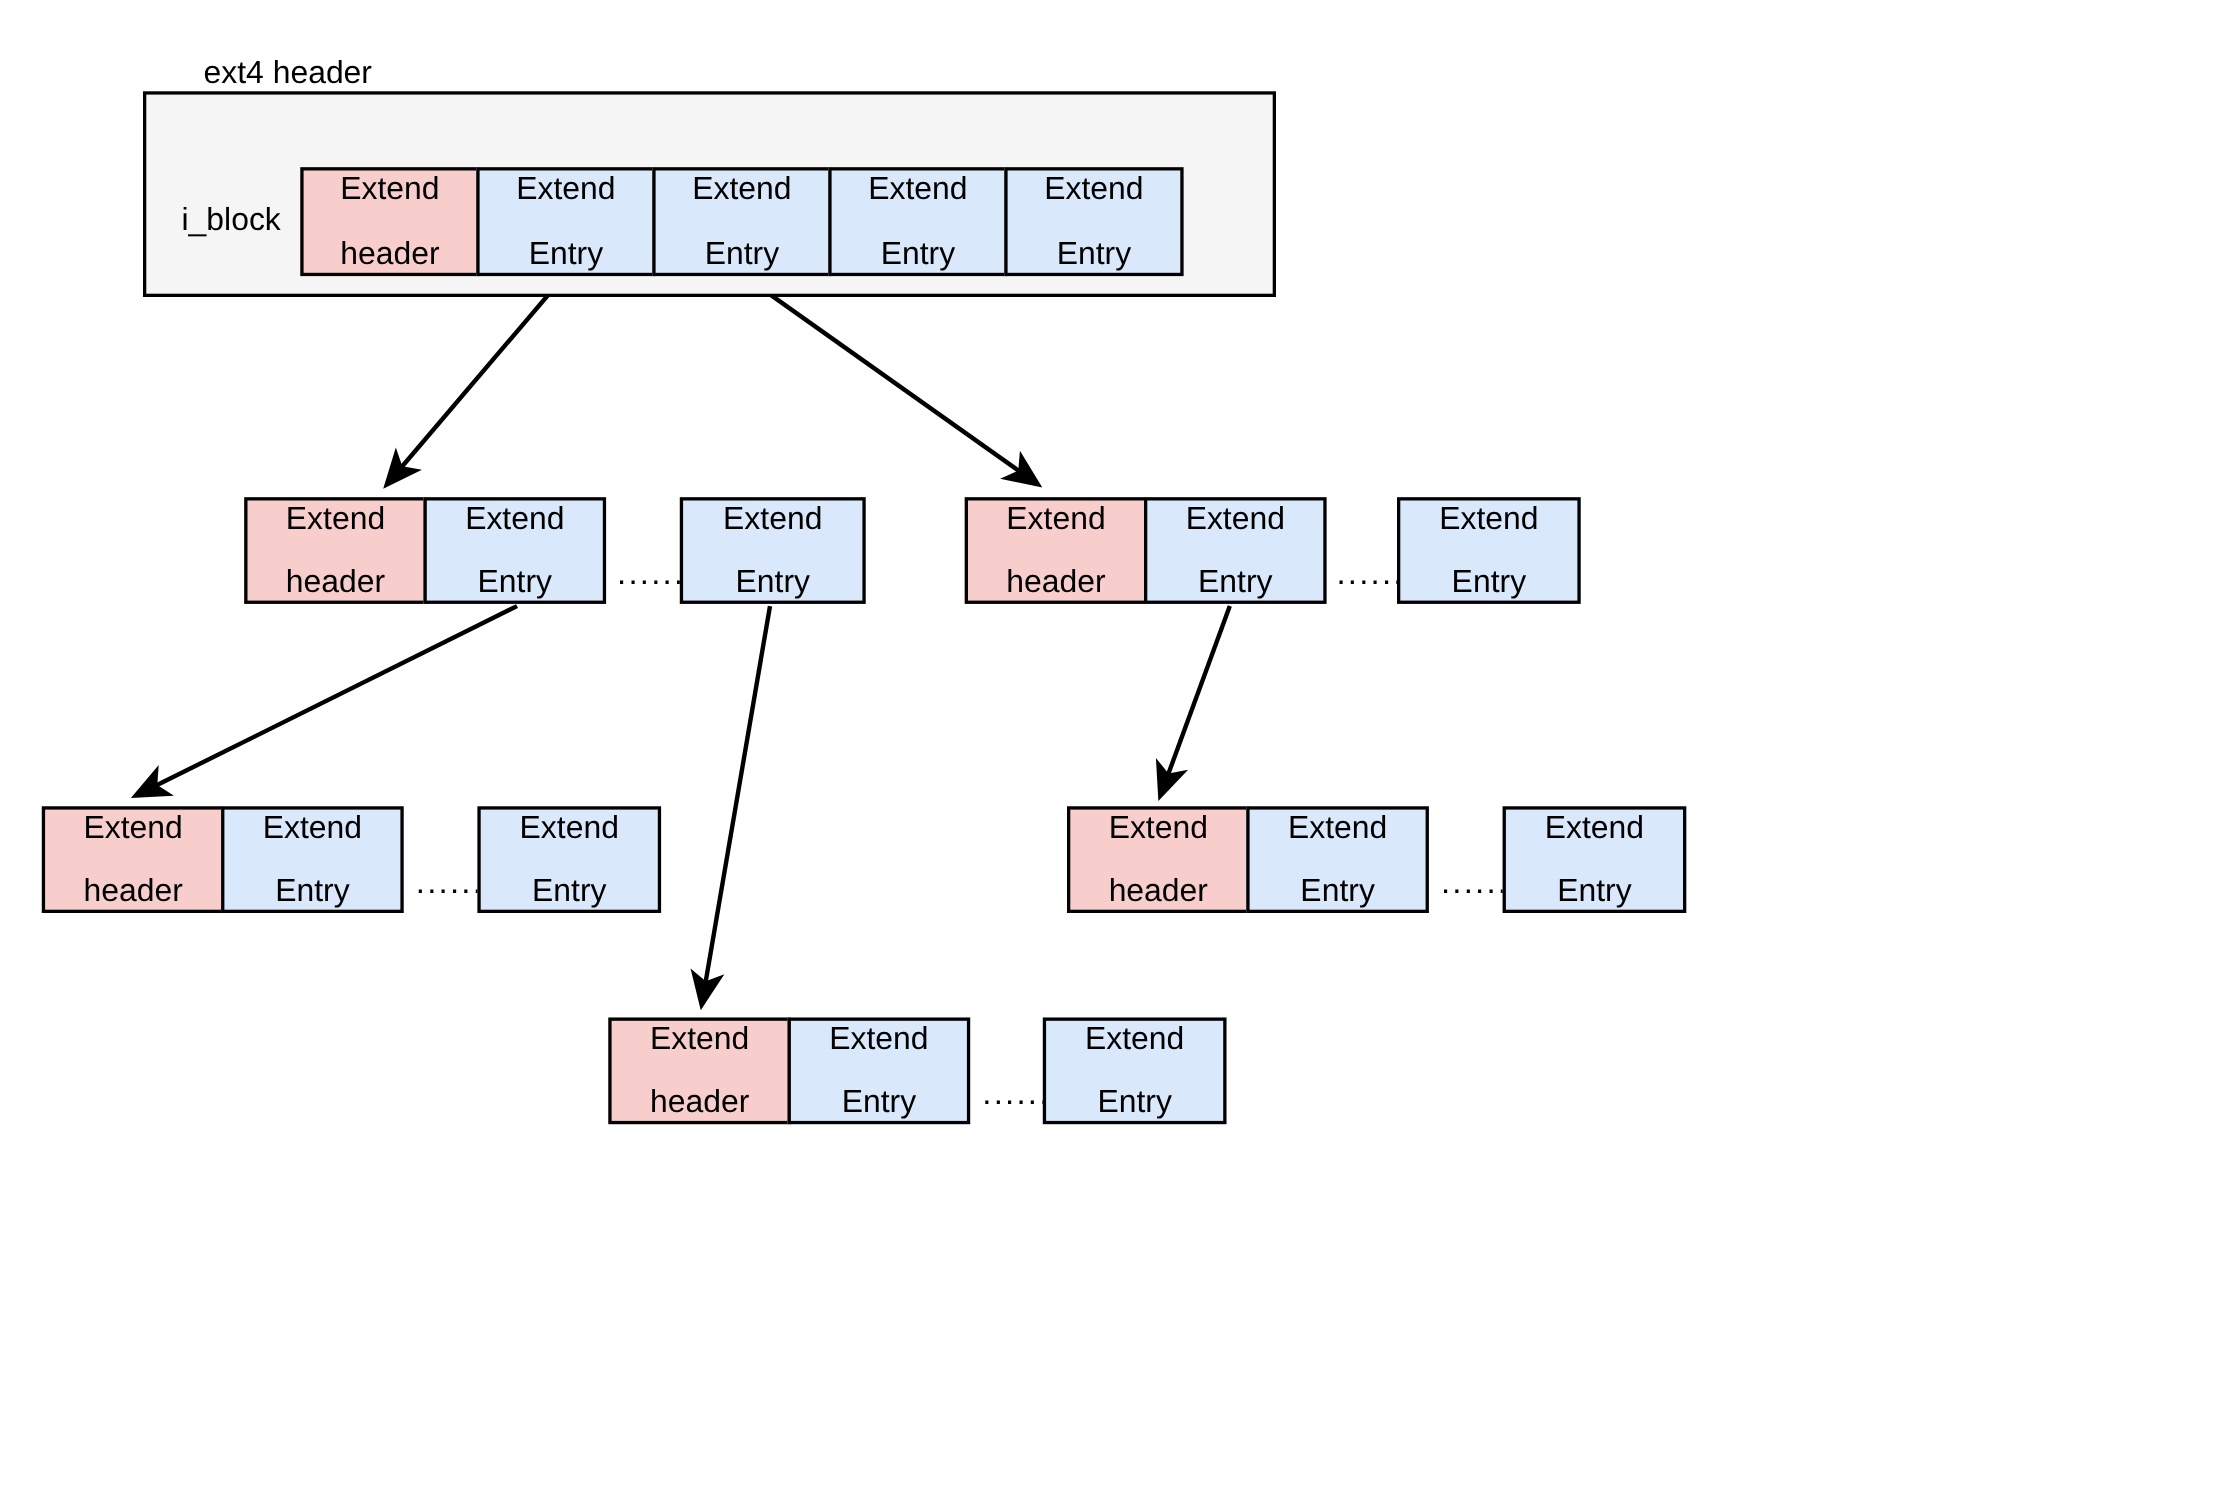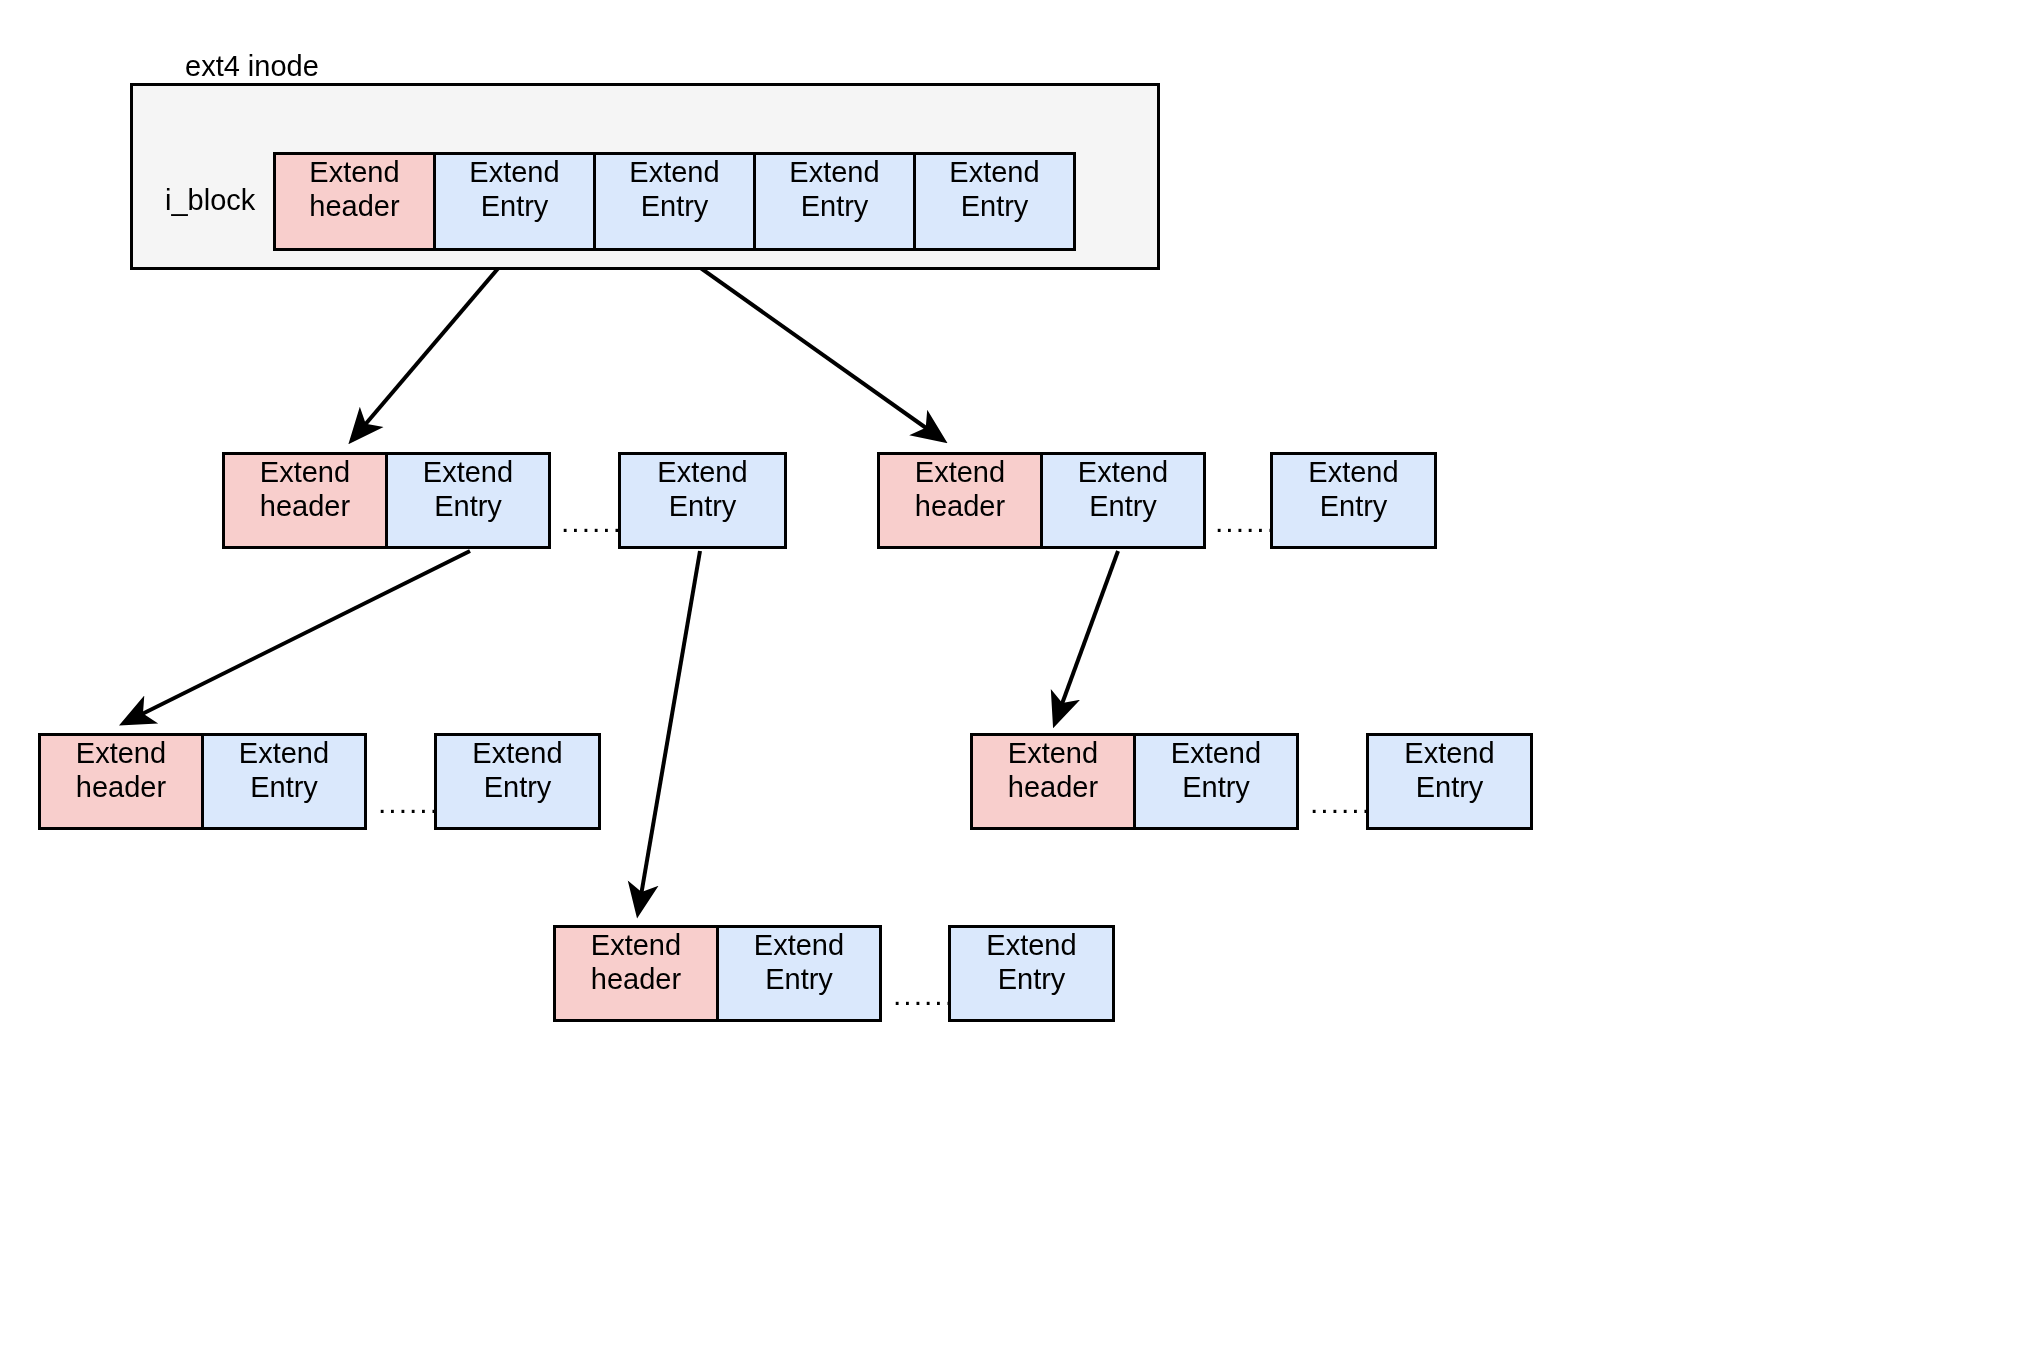--- a/index.html
+++ b/index.html
@@ -43,21 +43,21 @@
     position:absolute;
     display:flex;
     box-sizing:border-box;
   }
   .cell{
     box-sizing:border-box;
     border:3px solid #000000;
     display:flex;
     flex-direction:column;
     align-items:center;
-    justify-content:flex-start;
+    justify-content:space-between;
     font-size:29px;
     color:#000000;
     line-height:1.18;
     text-align:center;
     background:#dae8fc;
   }
   .cell + .cell{ border-left-width:3px; margin-left:-3px; }
   .cell.header{ background:#f8cecc; }
   .cell .l1,.cell .l2{display:block;}
 
@@ -86,21 +86,21 @@
 
     <line x1="678" y1="252" x2="943" y2="440" stroke="#000000" stroke-width="4" marker-end="url(#arrowhead)"></line>
 
     <line x1="470" y1="551" x2="124" y2="723" stroke="#000000" stroke-width="4" marker-end="url(#arrowhead)"></line>
 
     <line x1="700" y1="551" x2="638" y2="913" stroke="#000000" stroke-width="4" marker-end="url(#arrowhead)"></line>
 
     <line x1="1118" y1="551" x2="1055" y2="723" stroke="#000000" stroke-width="4" marker-end="url(#arrowhead)"></line>
   </svg>
 
-  <div class="diagram-title" style="left:185px;top:52px;">ext4 inode</div>
+  <div class="diagram-title" style="left:185px;top:52px;">ext4 header</div>
 
   <div class="inode-container" style="left:130px;top:83px;width:1030px;height:187px;"></div>
 
   <div class="iblock-label" style="left:165px;top:186px;">i_block</div>
 
   <div class="group" style="left:273px;top:152px;height:99px;">
     <div class="cell header" style="width:163px;height:99px;">
       <span class="l1">Extend</span>
       <span class="l2">header</span>
     </div>

